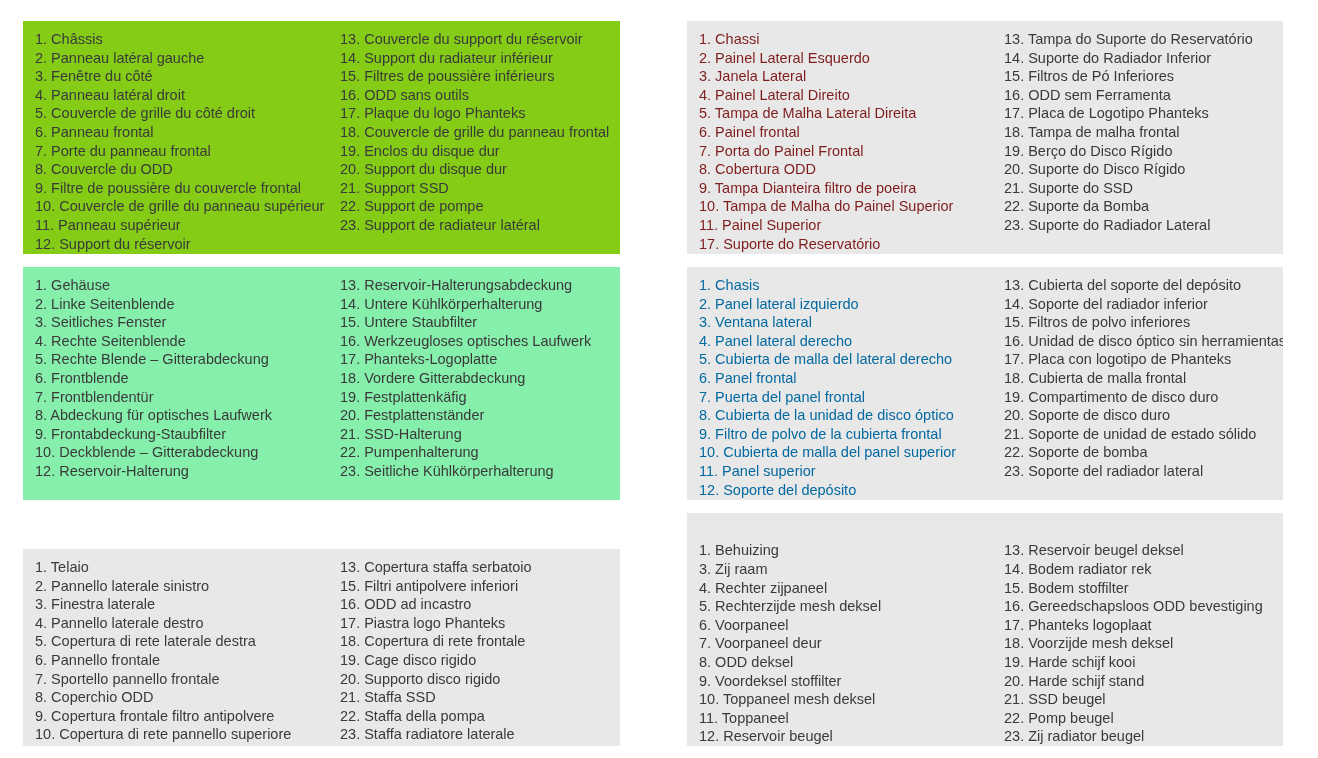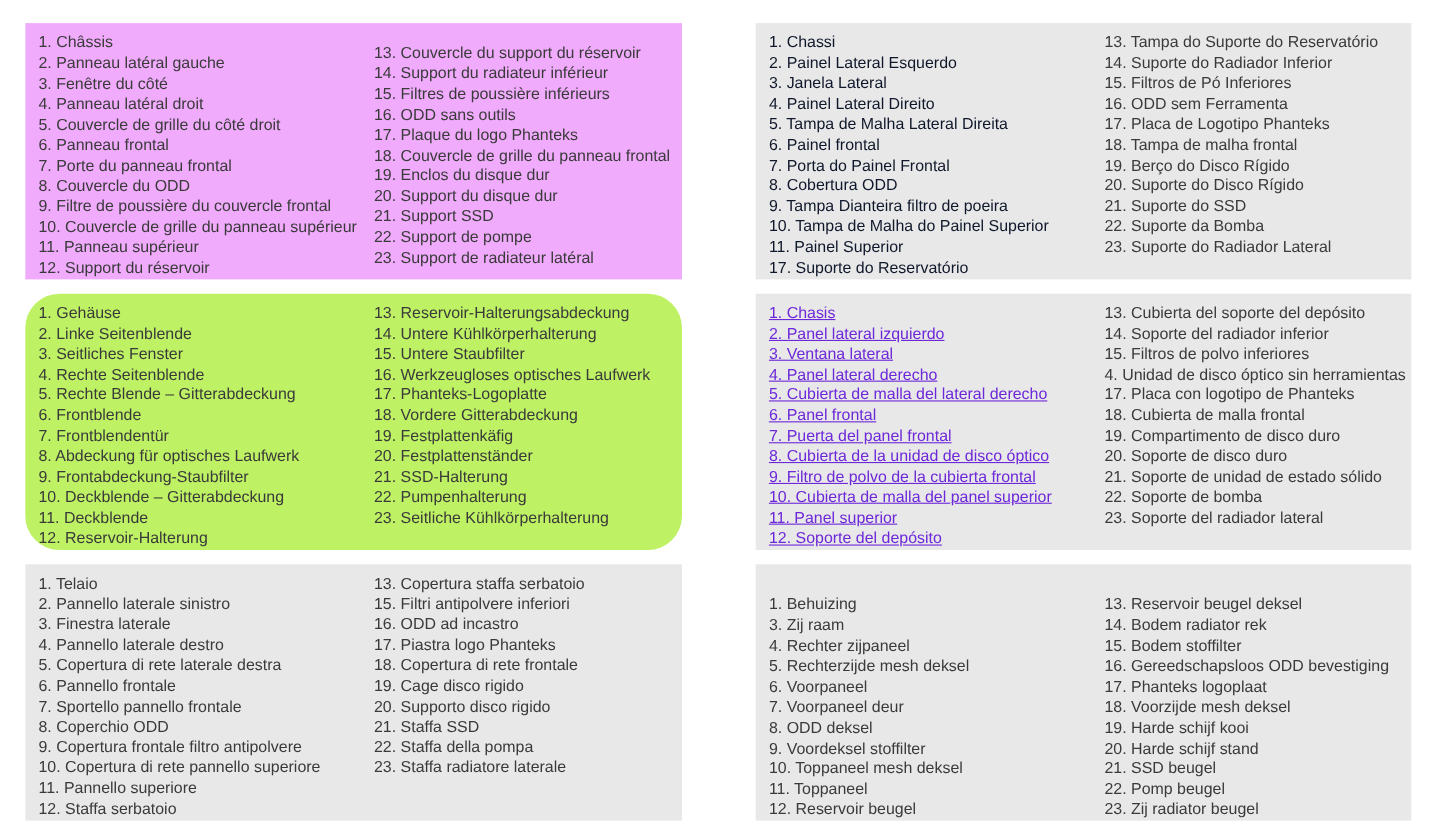--- a/index.html
+++ b/index.html
@@ -49,21 +49,21 @@
   ul.col-second {
     flex: 1 1 auto;
   }
 </style>
 </head>
 <body style="background: rgb(255, 255, 255);">
 
 <div class="page">
   <div class="grid">
 
-    <section class="panel" style="background: #f0abfc; align-items: center;">
+    <section class="panel" style="background: #84cc16;">
       <ul class="col col-first" style="color: rgb(58, 58, 58);">
           <li>1. Châssis</li>
           <li>2. Panneau latéral gauche</li>
           <li>3. Fenêtre du côté</li>
           <li>4. Panneau latéral droit</li>
           <li>5. Couvercle de grille du côté droit</li>
           <li>6. Panneau frontal</li>
           <li>7. Porte du panneau frontal</li>
           <li>8. Couvercle du ODD</li>
           <li>9. Filtre de poussière du couvercle frontal</li>
@@ -80,21 +80,21 @@
           <li>18. Couvercle de grille du panneau frontal</li>
           <li>19. Enclos du disque dur</li>
           <li>20. Support du disque dur</li>
           <li>21. Support SSD</li>
           <li>22. Support de pompe</li>
           <li>23. Support de radiateur latéral</li>
         </ul>
     </section>
 
     <section class="panel" style="background: rgb(232, 232, 232);">
-      <ul class="col col-first" style="color: #0f172a;">
+      <ul class="col col-first" style="color: #7f1d1d;">
           <li>1. Chassi</li>
           <li>2. Painel Lateral Esquerdo</li>
           <li>3. Janela Lateral</li>
           <li>4. Painel Lateral Direito</li>
           <li>5. Tampa de Malha Lateral Direita</li>
           <li>6. Painel frontal</li>
           <li>7. Porta do Painel Frontal</li>
           <li>8. Cobertura ODD</li>
           <li>9. Tampa Dianteira filtro de poeira</li>
           <li>10. Tampa de Malha do Painel Superior</li>
@@ -109,81 +109,80 @@
           <li>17. Placa de Logotipo Phanteks</li>
           <li>18. Tampa de malha frontal</li>
           <li>19. Berço do Disco Rígido</li>
           <li>20. Suporte do Disco Rígido</li>
           <li>21. Suporte do SSD</li>
           <li>22. Suporte da Bomba</li>
           <li>23. Suporte do Radiador Lateral</li>
         </ul>
     </section>
 
-    <section class="panel" style="background: #bef264; border-radius: 31px;">
+    <section class="panel" style="background: #86efac;">
       <ul class="col col-first" style="color: rgb(58, 58, 58);">
           <li>1. Gehäuse</li>
           <li>2. Linke Seitenblende</li>
           <li>3. Seitliches Fenster</li>
           <li>4. Rechte Seitenblende</li>
           <li>5. Rechte Blende – Gitterabdeckung</li>
           <li>6. Frontblende</li>
           <li>7. Frontblendentür</li>
           <li>8. Abdeckung für optisches Laufwerk</li>
           <li>9. Frontabdeckung-Staubfilter</li>
           <li>10. Deckblende – Gitterabdeckung</li>
-          <li>11. Deckblende</li>
           <li>12. Reservoir-Halterung</li>
         </ul>
       <ul class="col col-second" style="color: rgb(58, 58, 58);">
           <li>13. Reservoir-Halterungsabdeckung</li>
           <li>14. Untere Kühlkörperhalterung</li>
           <li>15. Untere Staubfilter</li>
           <li>16. Werkzeugloses optisches Laufwerk</li>
           <li>17. Phanteks-Logoplatte</li>
           <li>18. Vordere Gitterabdeckung</li>
           <li>19. Festplattenkäfig</li>
           <li>20. Festplattenständer</li>
           <li>21. SSD-Halterung</li>
           <li>22. Pumpenhalterung</li>
           <li>23. Seitliche Kühlkörperhalterung</li>
         </ul>
     </section>
 
     <section class="panel" style="background: rgb(232, 232, 232);">
-      <ul class="col col-first" style="color: #6d28d9; text-decoration: underline;">
+      <ul class="col col-first" style="color: #0369a1;">
           <li>1. Chasis</li>
           <li>2. Panel lateral izquierdo</li>
           <li>3. Ventana lateral</li>
           <li>4. Panel lateral derecho</li>
           <li>5. Cubierta de malla del lateral derecho</li>
           <li>6. Panel frontal</li>
           <li>7. Puerta del panel frontal</li>
           <li>8. Cubierta de la unidad de disco óptico</li>
           <li>9. Filtro de polvo de la cubierta frontal</li>
           <li>10. Cubierta de malla del panel superior</li>
           <li>11. Panel superior</li>
           <li>12. Soporte del depósito</li>
         </ul>
       <ul class="col col-second" style="color: rgb(58, 58, 58);">
           <li>13. Cubierta del soporte del depósito</li>
           <li>14. Soporte del radiador inferior</li>
           <li>15. Filtros de polvo inferiores</li>
-          <li>4. Unidad de disco óptico sin herramientas</li>
+          <li>16. Unidad de disco óptico sin herramientas</li>
           <li>17. Placa con logotipo de Phanteks</li>
           <li>18. Cubierta de malla frontal</li>
           <li>19. Compartimento de disco duro</li>
           <li>20. Soporte de disco duro</li>
           <li>21. Soporte de unidad de estado sólido</li>
           <li>22. Soporte de bomba</li>
           <li>23. Soporte del radiador lateral</li>
         </ul>
     </section>
 
-    <section class="panel" style="background: rgb(232, 232, 232);">
+    <section class="panel" style="background: rgb(232, 232, 232); margin-top: 36px;">
       <ul class="col col-first" style="color: rgb(58, 58, 58);">
           <li>1. Telaio</li>
           <li>2. Pannello laterale sinistro</li>
           <li>3. Finestra laterale</li>
           <li>4. Pannello laterale destro</li>
           <li>5. Copertura di rete laterale destra</li>
           <li>6. Pannello frontale</li>
           <li>7. Sportello pannello frontale</li>
           <li>8. Coperchio ODD</li>
           <li>9. Copertura frontale filtro antipolvere</li>

